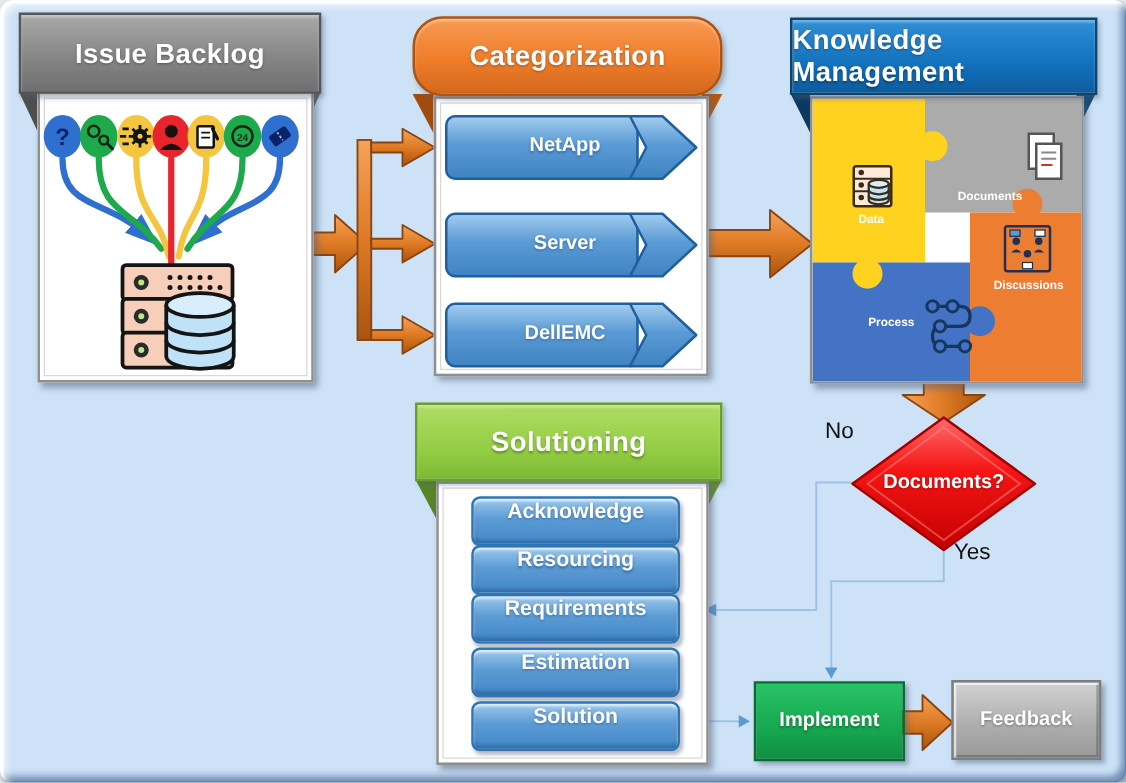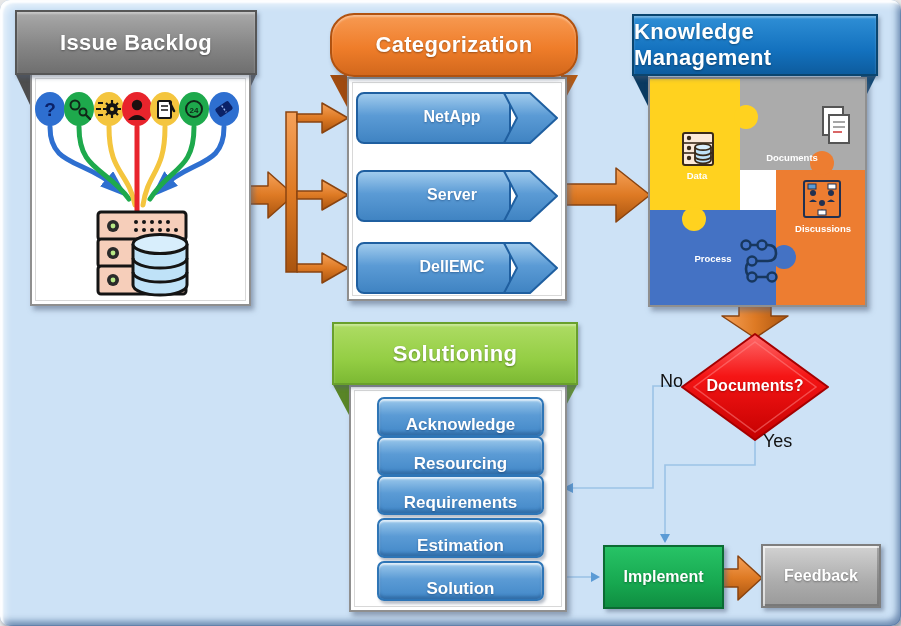--- a/index.html
+++ b/index.html
@@ -27,21 +27,21 @@
   
   .wbox{position:absolute;background:#fff;border:2px solid #8f8f8f;z-index:2;
     box-shadow:3px 4px 5px rgba(85,100,125,.55), inset 0 0 0 3px #fff, inset 0 0 0 4px #d8d8d8;}
   
   .chev{position:absolute;width:206px;height:56px;}
   .chev span{position:absolute;left:0;top:0;width:196px;height:54px;display:flex;align-items:center;justify-content:center;
     color:#fff;font-weight:bold;font-size:16px;text-shadow:0 1px 2px rgba(20,60,110,.5);}
   
   .step{position:absolute;left:26px;width:163px;height:36px;border-radius:7px;
     background:linear-gradient(180deg,#9CC9EC 0%,#5B9BD5 45%,#4288C8 100%);
-    border:2px solid #2E75B6;display:flex;align-items:flex-end;justify-content:center;
+    border:2px solid #2E75B6;display:flex;align-items:flex-start;justify-content:center;
     color:#fff;font-weight:bold;font-size:17px;text-shadow:0 1px 2px rgba(20,60,110,.55);
     box-shadow:inset 0 2px 2px rgba(255,255,255,.7), inset 0 -3px 3px rgba(20,60,110,.35), 2px 3px 3px rgba(80,95,120,.4);}
   
   .piece{position:absolute;}
   .knob{position:absolute;width:24px;height:24px;border-radius:50%;}
   .plabel{position:absolute;color:#fff;font-weight:bold;font-size:9.5px;text-align:center;}
   
   .node{position:absolute;display:flex;align-items:center;justify-content:center;
     color:#fff;font-weight:bold;font-size:16px;z-index:3;
     box-shadow:3px 3px 4px rgba(85,100,125,.5);}
@@ -323,21 +323,21 @@
       <linearGradient id="rg" x1="0" y1="0" x2="0" y2="1">
         <stop offset="0" stop-color="#FF6B6B"></stop>
           <stop offset=".4" stop-color="#F51515"></stop>
           <stop offset="1" stop-color="#C40000"></stop>
       </linearGradient>
     </defs>
     <polygon points="77,4 150,57 77,110 4,57" fill="url(#rg)" stroke="#A50000" stroke-width="2" stroke-linejoin="round"></polygon>
     <polygon points="77,12 138,57 77,102 16,57" fill="none" stroke="#FF8A8A" stroke-width="1.5" opacity=".5"></polygon>
   </svg>
   <div class="dtext" style="left:690px;top:377px;width:130px;">Documents?</div>
-  <div class="lbl" style="left:660px;top:371px;">No</div>
+  <div class="lbl" style="left:660px;top:334px;">No</div>
   <div class="lbl" style="left:763px;top:431px;">Yes</div>
 
   <div class="node green" style="left:603px;top:545px;width:117px;height:60px;">
     <span>Implement</span>
   </div>
   <div class="node silver" style="left:761px;top:544px;width:116px;height:60px;">
     <span>Feedback</span>
   </div>
 
 </div>

